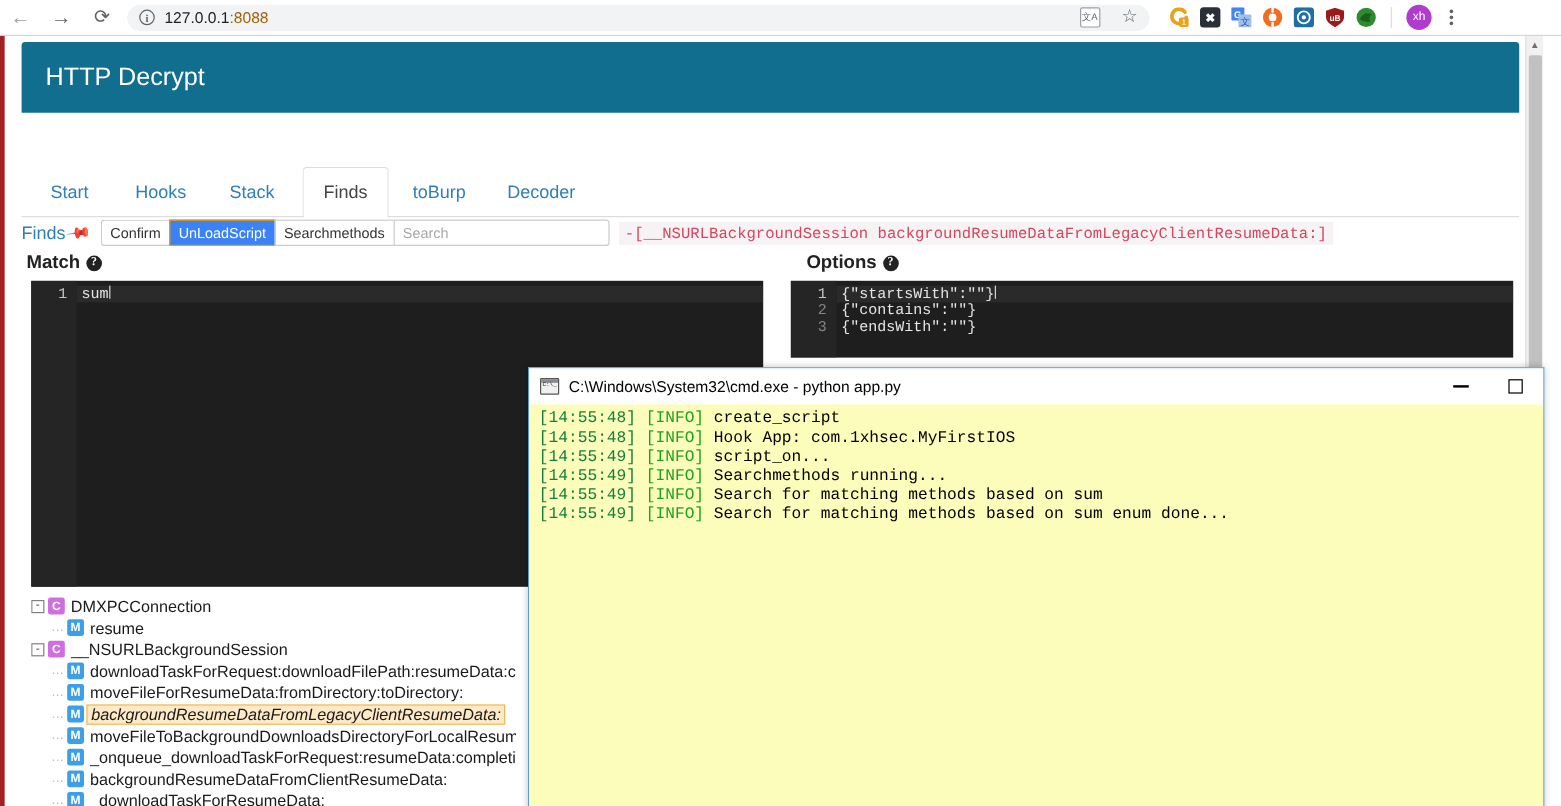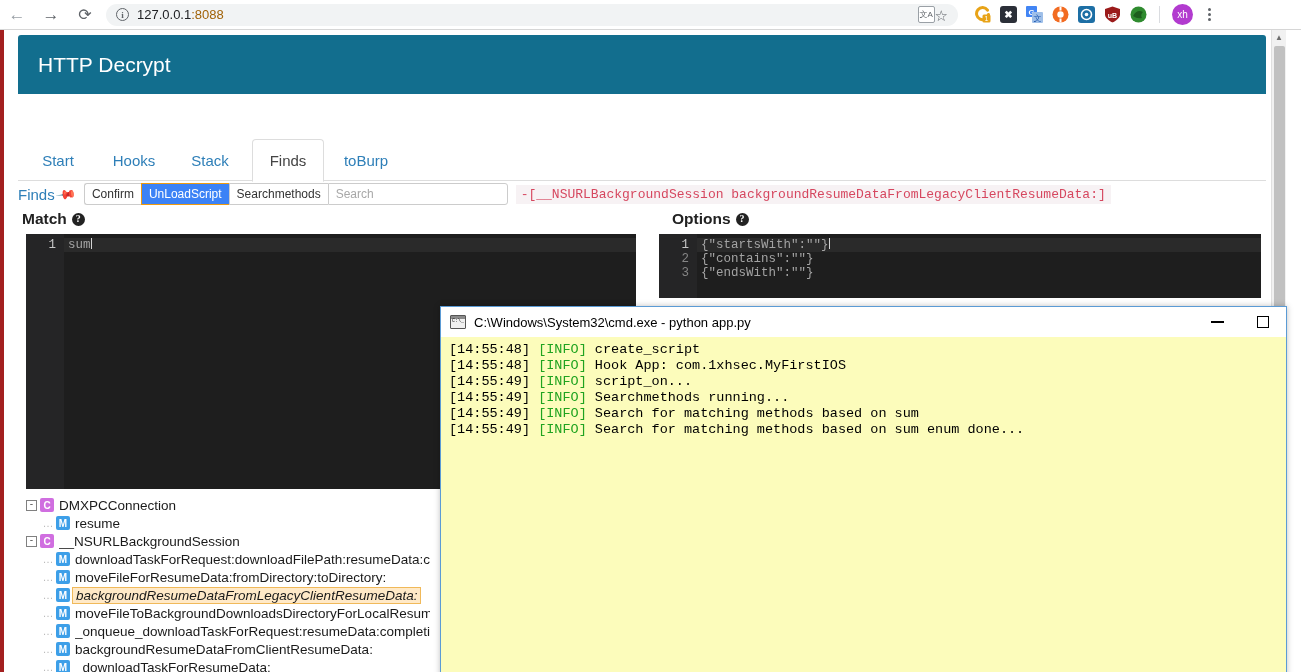--- a/index.html
+++ b/index.html
@@ -30,21 +30,21 @@
     max-width: 852px;
   }
   .info-icon {
     width: 13px; height: 13px; border: 1.3px solid #5f6368; border-radius: 50%;
     display: inline-flex; align-items: center; justify-content: center;
     font-size: 9px; color: #5f6368; font-family: "Liberation Serif", serif;
     margin-right: 8px; flex: none; font-weight: bold;
   }
   .url { font-size: 13px; color: #202124; white-space: nowrap; }
   .url .port { color: #a16207; }
-  .omni-right { display: flex; align-items: flex-end; gap: 0; margin-left: auto; }
+  .omni-right { display: flex; align-items: flex-start; gap: 18px; margin-left: auto; }
   .ext-strip { display: flex; align-items: center; gap: 9px; padding: 0 8px; }
   .ext { width: 17px; height: 17px; border-radius: 3px; position: relative; flex: none; }
   .ext.translate-gray {
     background: #ffffff; border: 1px solid #9aa0a6; border-radius: 2px;
     font-size: 8px; color: #5f6368; display:flex; align-items:center; justify-content:center;
   }
   .star { color: #5f6368; font-size: 15px; line-height: 1; }
   .ext-sep { width: 1px; height: 17px; background: #dadce0; margin: 0 3px; }
   .avatar {
     width: 21px; height: 21px; border-radius: 50%;
@@ -139,21 +139,21 @@
     position: absolute; background: #1e1e1e; overflow: hidden;
     font-family: "Liberation Mono", monospace; font-size: 12.5px;
   }
   .editor .gutter {
     position: absolute; left: 0; top: 0; width: 38px; height: 100%;
     background: #252526; color: #858585; text-align: right; padding-right: 8px; padding-top: 4px;
   }
   .editor .gutter div { height: 14px; line-height: 14px; }
   .editor .gutter div.curline { color: #c6c6c6; }
   .editor .code { position: absolute; left: 42px; top: 4px; right: 0; }
-  .editor .code div { height: 14px; line-height: 14px; color: #a3a3a3; white-space: pre; }
+  .editor .code div { height: 14px; line-height: 14px; color: #e5e5e5; white-space: pre; }
   .editor .active-row {
     position:absolute; left: 38px; right: 0; height: 14px; background: #2a2a2a;
   }
   .caret { display:inline-block; width:1px; height:11px; background:#d4d4d4; vertical-align:-1px; }
 
   
   .tree {
     position: absolute; left: 22px; top: 466px; width: 404px; height: 176px;
     background: #ffffff; overflow: hidden;
     font-size: 13.5px; color: #1a1a1a;
@@ -201,21 +201,21 @@
   .cmd-controls { margin-left: auto; display: flex; height: 30px; }
   .ctl { width: 46px; display: flex; align-items: center; justify-content: center; cursor: pointer; }
   .ctl .min { width: 13px; height: 1.5px; background: #000; display:block; }
   .ctl .max { width: 12px; height: 12px; border: 1.6px solid #000; display:block; }
   .cmd-body {
     position: absolute; left: 0; right: 0; top: 30px; bottom: 0;
     background: #fcfcbb; padding: 5px 0 0 8px;
     font-family: "Liberation Mono", monospace; font-size: 13.5px;
   }
   .logline { height: 16px; line-height: 16px; white-space: pre; color: #000000; }
-  .ts { color: #000000; }
+  .ts { color: #15803d; }
   .lvl { color: #1fa31f; }
 </style>
 </head>
 <body>
 
 <div id="root">
 
   <div class="browser-bar">
     <div class="nav-btn">←</div>
     <div class="nav-btn enabled">→</div>
@@ -299,20 +299,23 @@
             <span>Hooks</span>
           </div>
         <div class="tab" style="left:162px;width:60px;">
             <span>Stack</span>
           </div>
         <div class="tab active" style="left:234px;width:72px;">
             <span>Finds</span>
           </div>
         <div class="tab" style="left:314px;width:68px;">
             <span>toBurp</span>
+          </div>
+        <div class="tab" style="left:392px;width:82px;">
+            <span>Decoder</span>
           </div>
       </div>
 
       <div class="finds-bar">
         <span class="finds-label">Finds</span>
         <span class="pin-icon">📌</span>
         <span class="btn-group">
           <span class="btn">Confirm</span>
           <span class="btn active">UnLoadScript</span>
           <span class="btn">Searchmethods</span>

